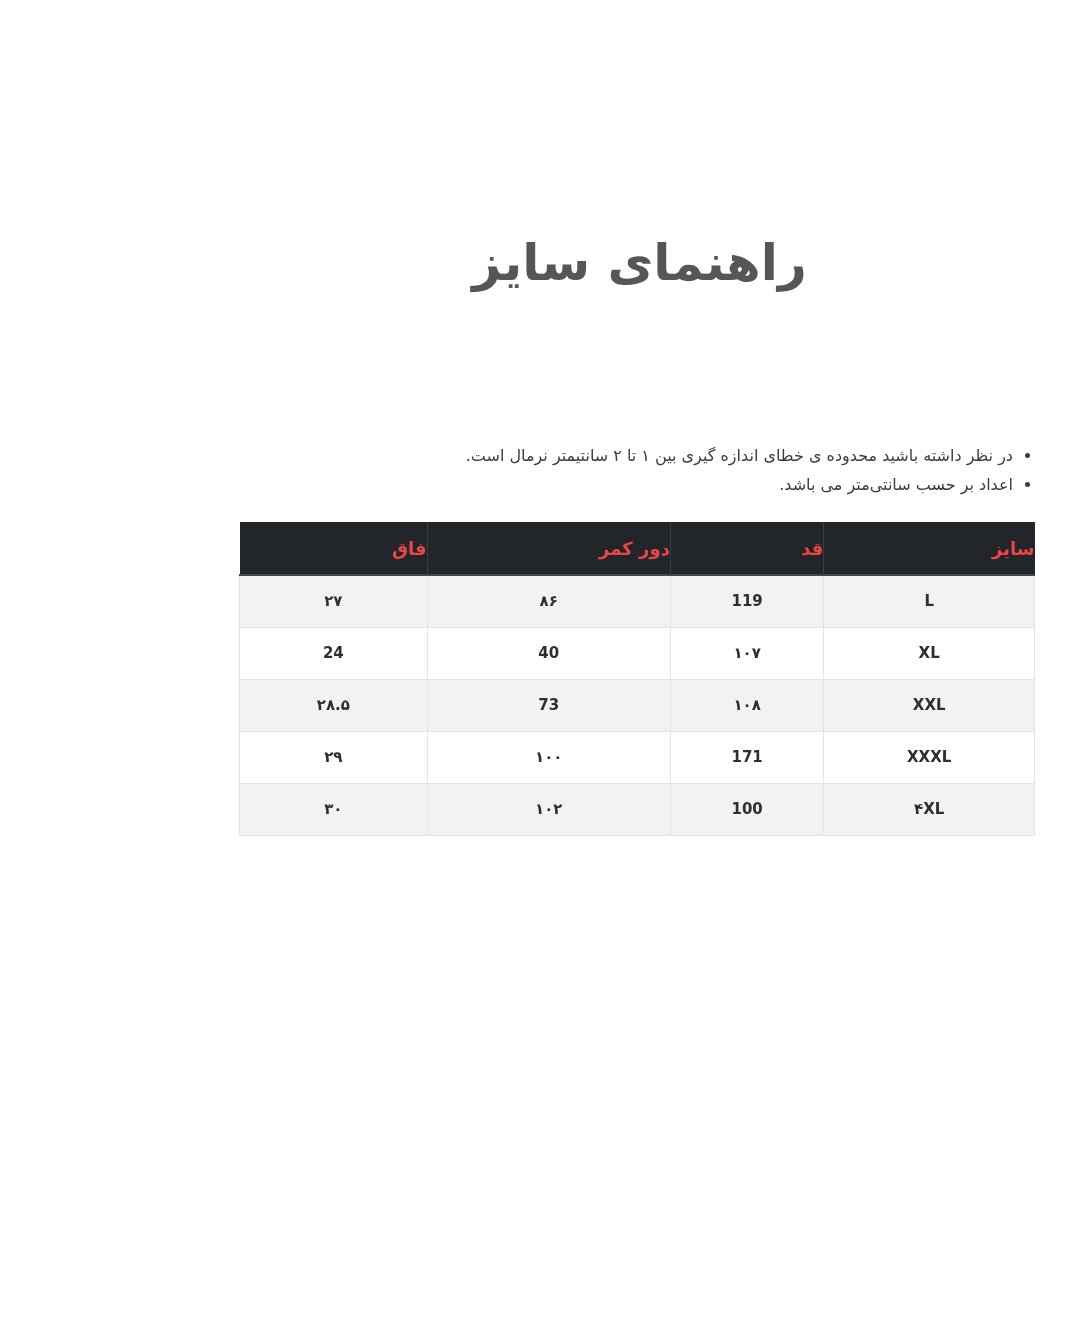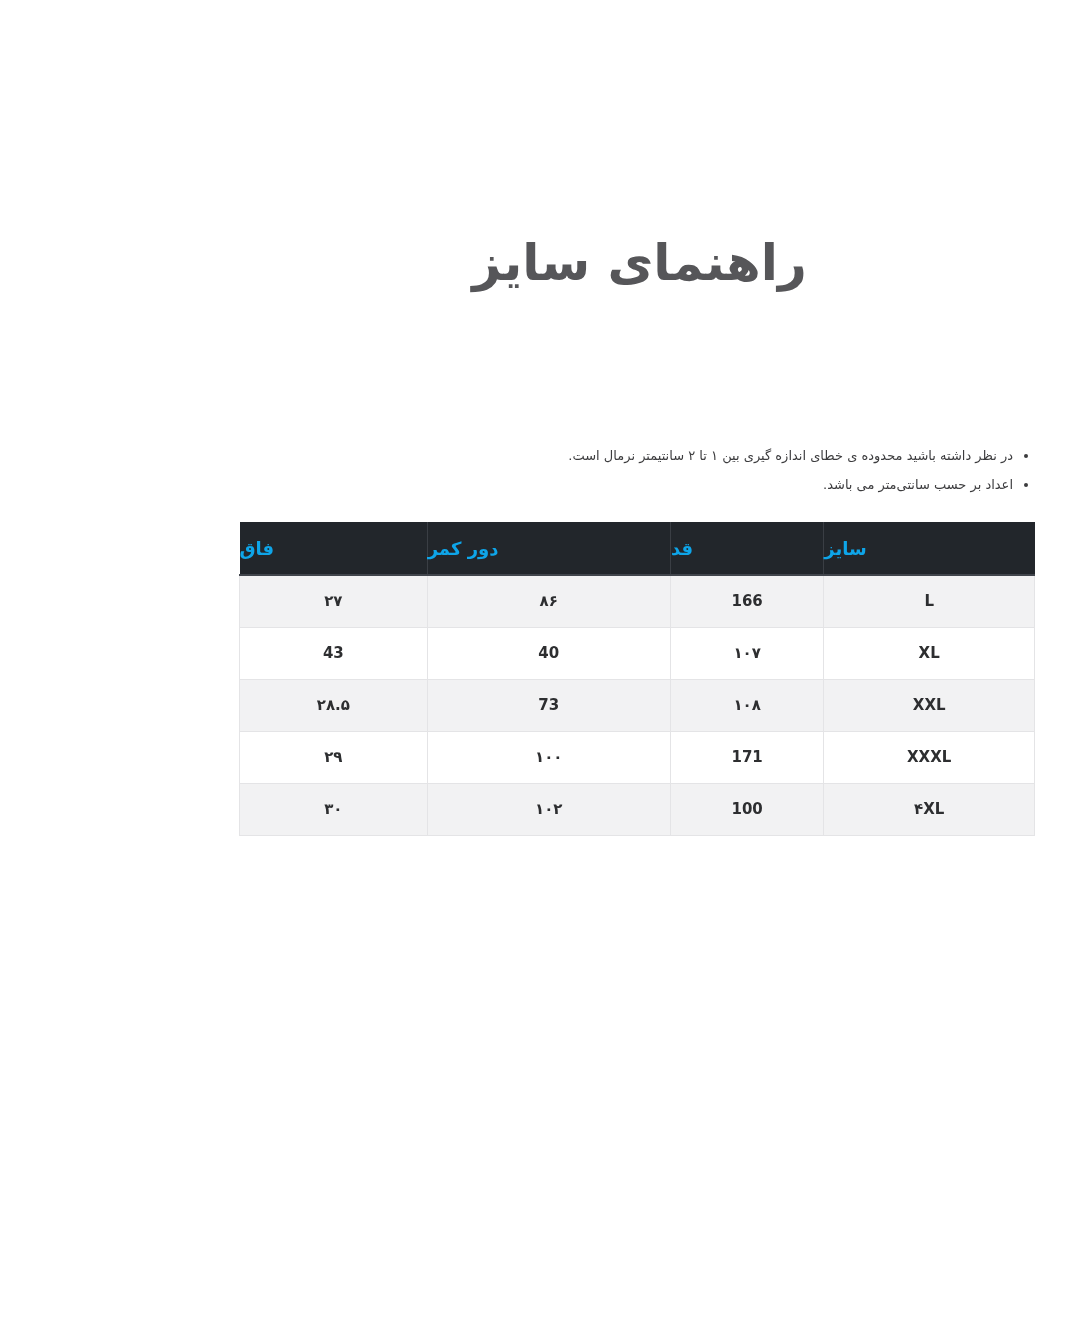--- a/index.html
+++ b/index.html
@@ -33,43 +33,43 @@
     top: 441px;
     right: 45px;
     left: 40px;
   }
   .notes ul {
     list-style: disc;
     padding: 0 22px 0 0;
     margin: 0;
   }
   .notes li {
-    font-size: 13px;
+    font-size: 16px;
     line-height: 29px;
     color: #3c3c3e;
     text-align: right;
   }
   .table-wrap {
     position: absolute;
     top: 522px;
     right: 45px;
     left: 40px;
   }
   table {
     width: 100%;
     border-collapse: collapse;
     table-layout: fixed;
   }
   thead th {
     background: #22262b;
-    color: #0ea5e9;
+    color: #ef4444;
     font-size: 18px;
     font-weight: bold;
     height: 53px;
-    text-align: left;
+    text-align: right;
     vertical-align: middle;
     border-bottom: 2px solid #41454c;
   }
   thead th:not(:first-child) {
     border-inline-start: 1px solid #3a3e44;
   }
   col.c-size  { width: 26.5%; }
   col.c-height{ width: 19.3%; }
   col.c-waist { width: 30.6%; }
   col.c-rise  { width: 23.6%; }
@@ -112,29 +112,29 @@
         <tr>
           <th>سایز</th>
           <th>قد</th>
           <th>دور کمر</th>
           <th>فاق</th>
         </tr>
       </thead>
       <tbody>
         <tr>
           <td>L</td>
-          <td>166</td>
+          <td>119</td>
           <td>۸۶</td>
           <td>۲۷</td>
         </tr>
         <tr>
           <td>XL</td>
           <td>۱۰۷</td>
           <td>40</td>
-          <td>43</td>
+          <td>24</td>
         </tr>
         <tr>
           <td>XXL</td>
           <td>۱۰۸</td>
           <td>73</td>
           <td>۲۸.۵</td>
         </tr>
         <tr>
           <td>XXXL</td>
           <td>171</td>

